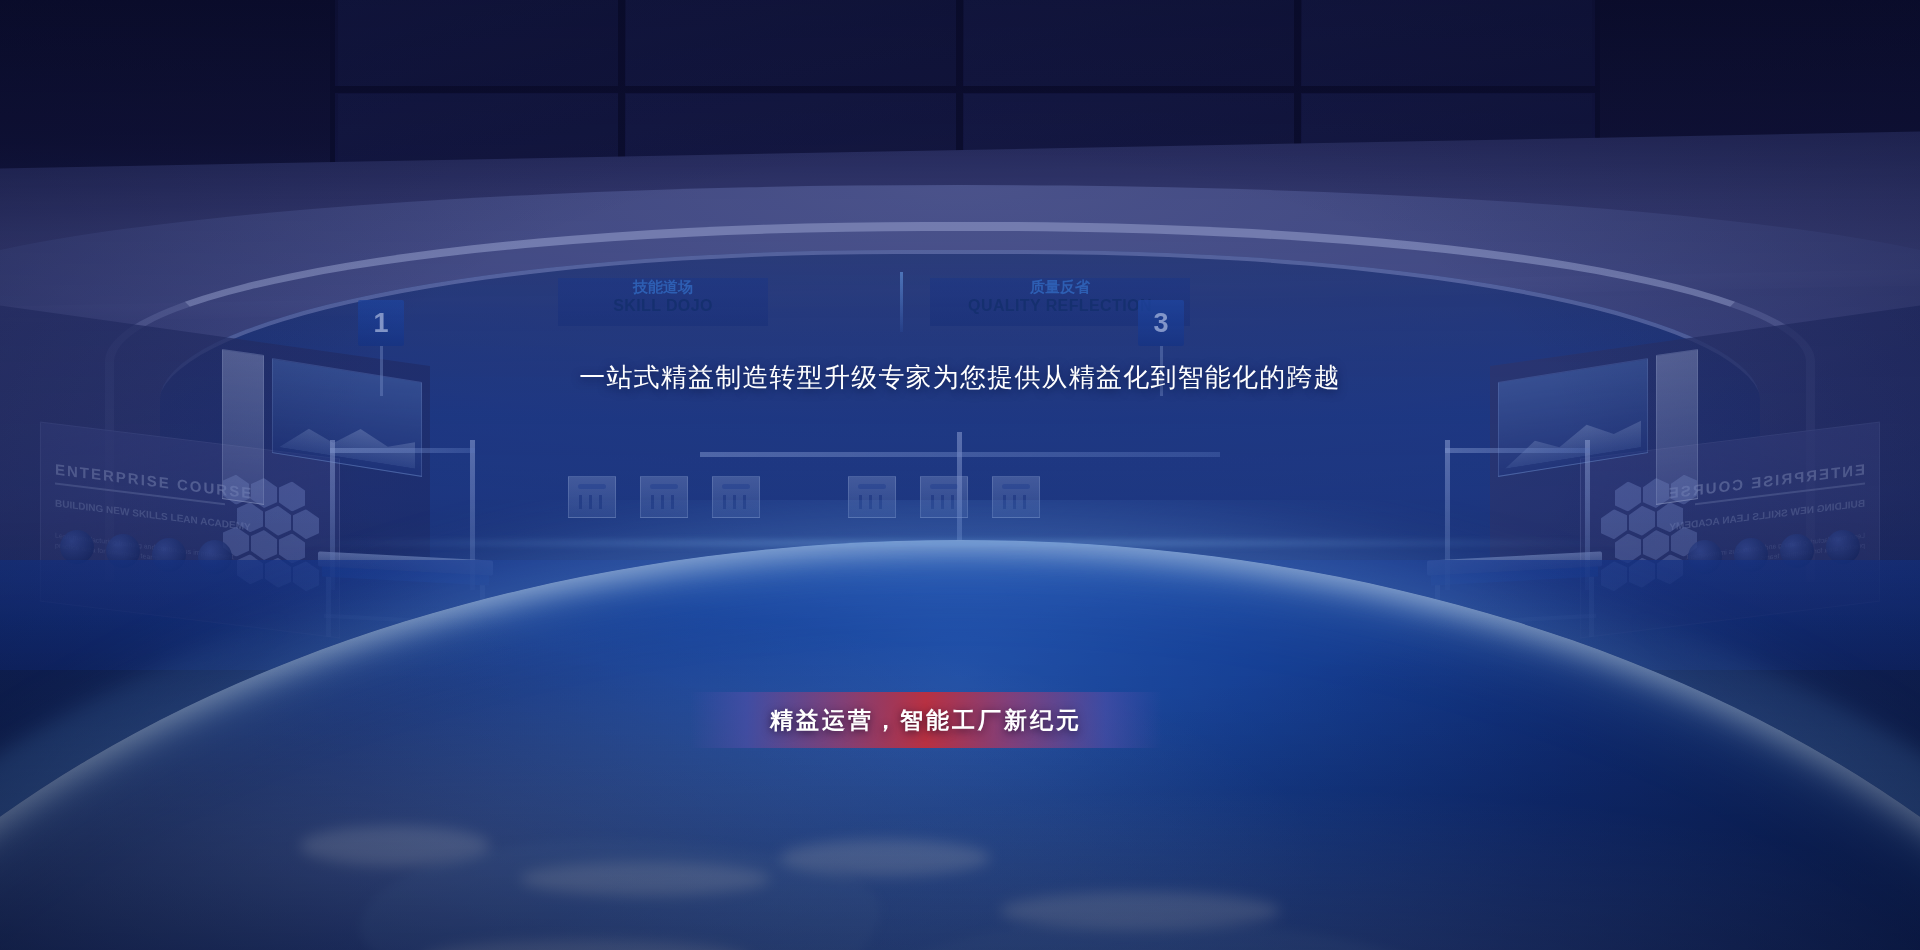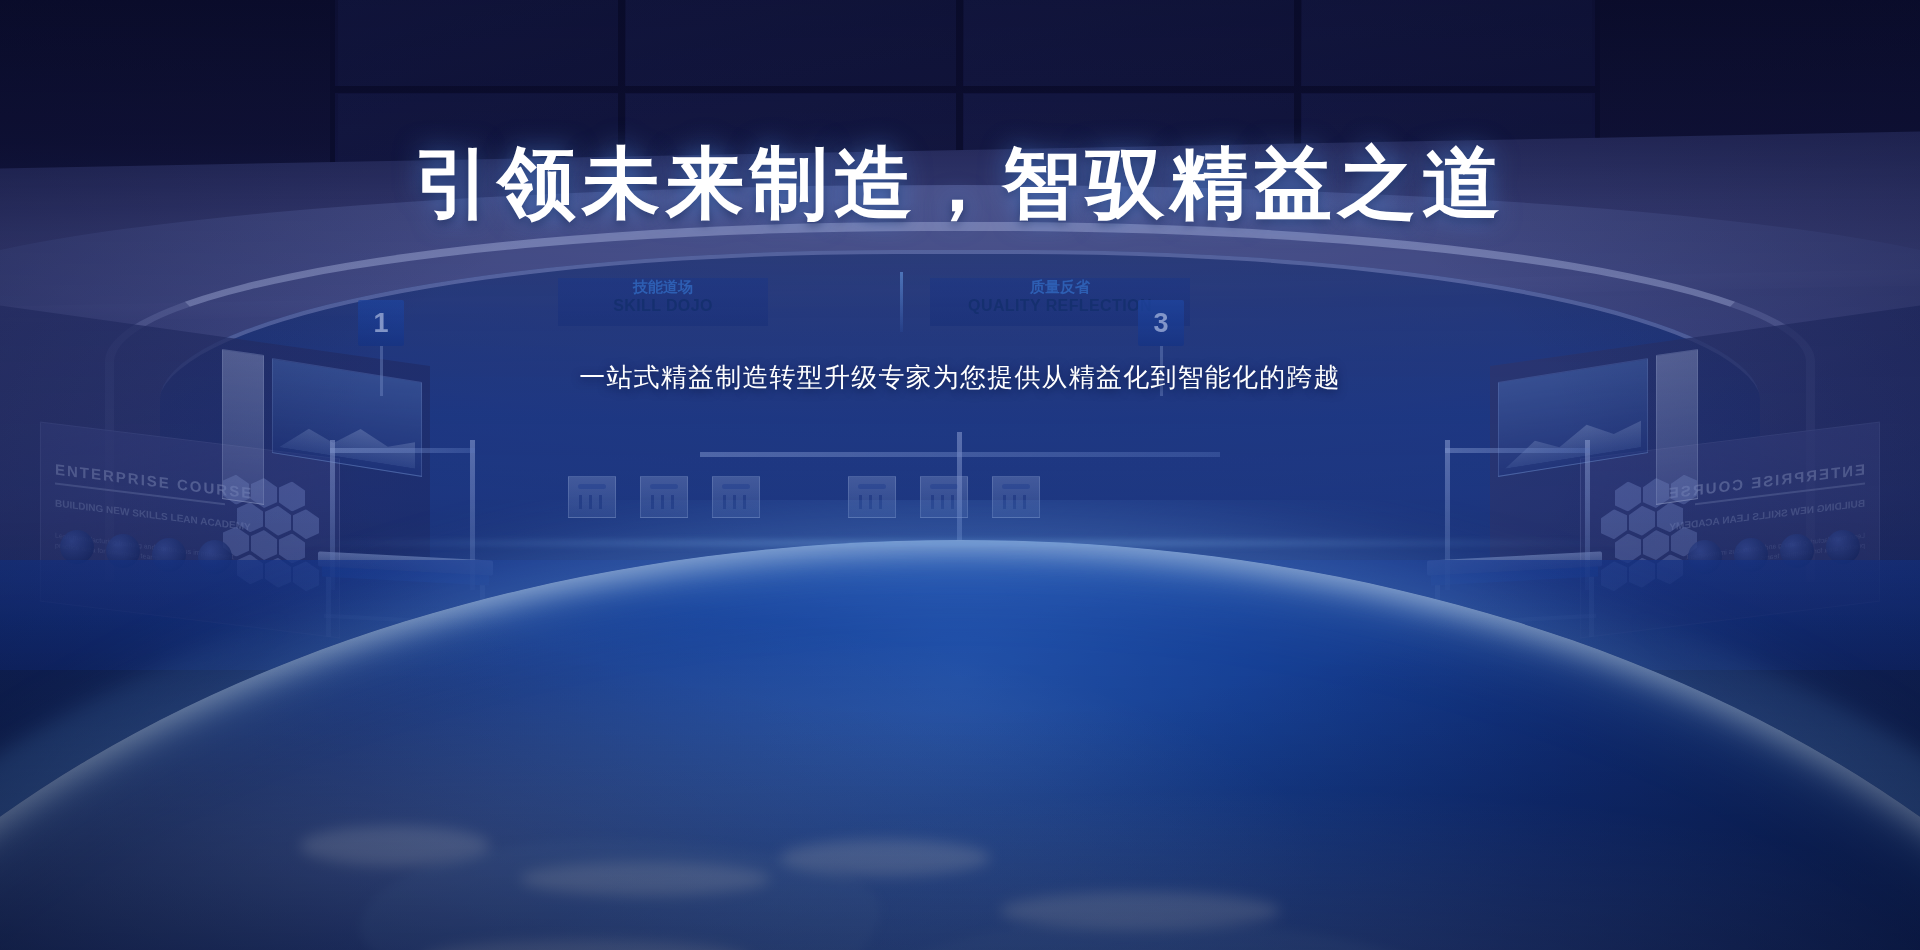--- a/index.html
+++ b/index.html
@@ -483,20 +483,22 @@
     </div>
     <div class="earth-rim"></div>
   </div>
   <div class="glowline"></div>
 
   <div class="tint"></div>
   <div class="vignette"></div>
 
   <div class="content">
 
-    <div class="hero-title">引领未来制造，智驭精益之道</div>
 
     <div class="hero-sub">一站式精益制造转型升级专家为您提供从精益化到智能化的跨越</div>
 
 
+    <div class="ribbon">
+      <span>精益运营，智能工厂新纪元</span>
+    </div>
 
   </div>
 </div>
 
 </body></html>

